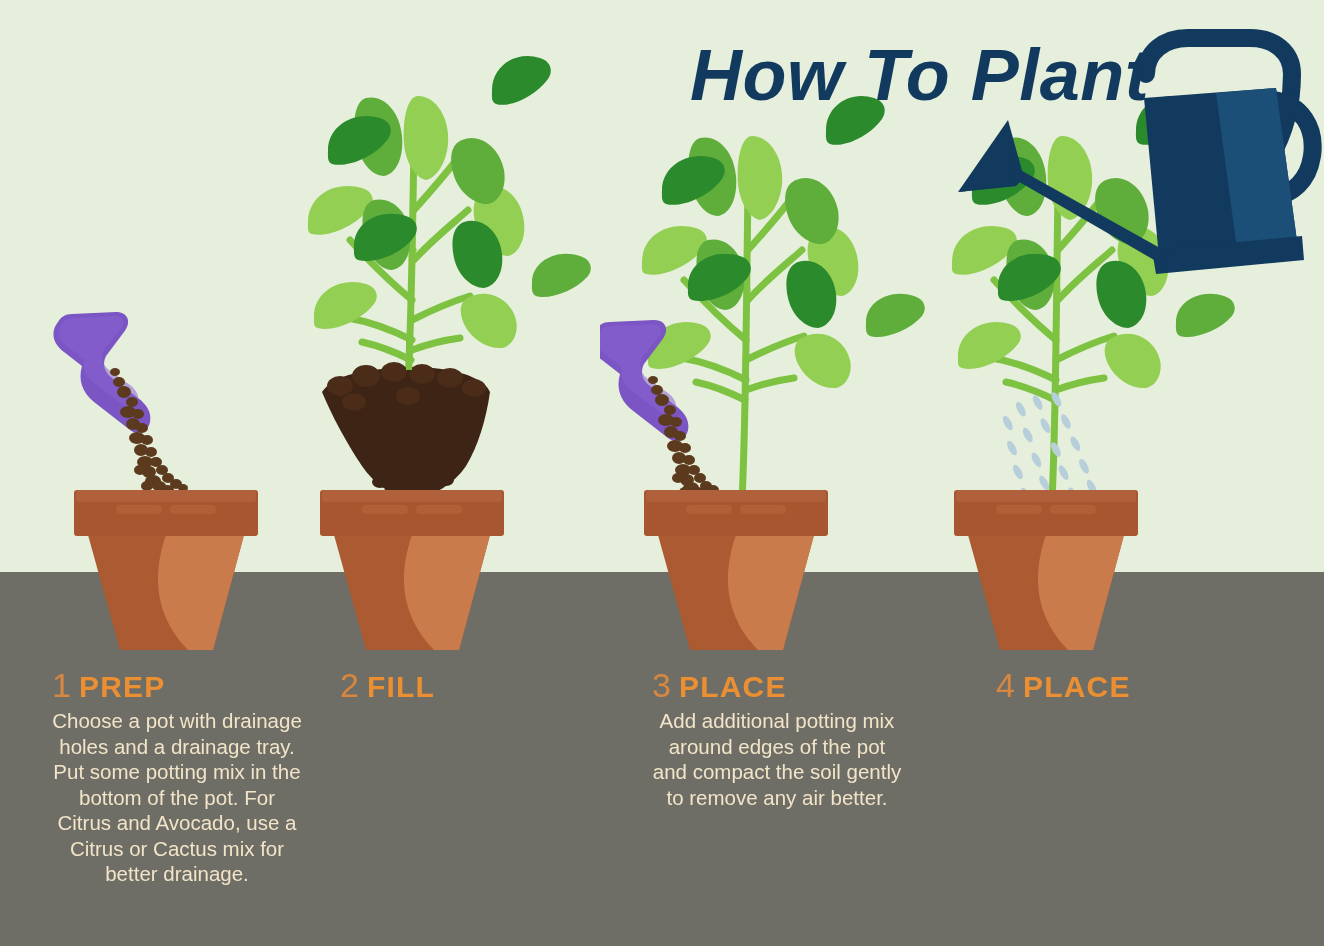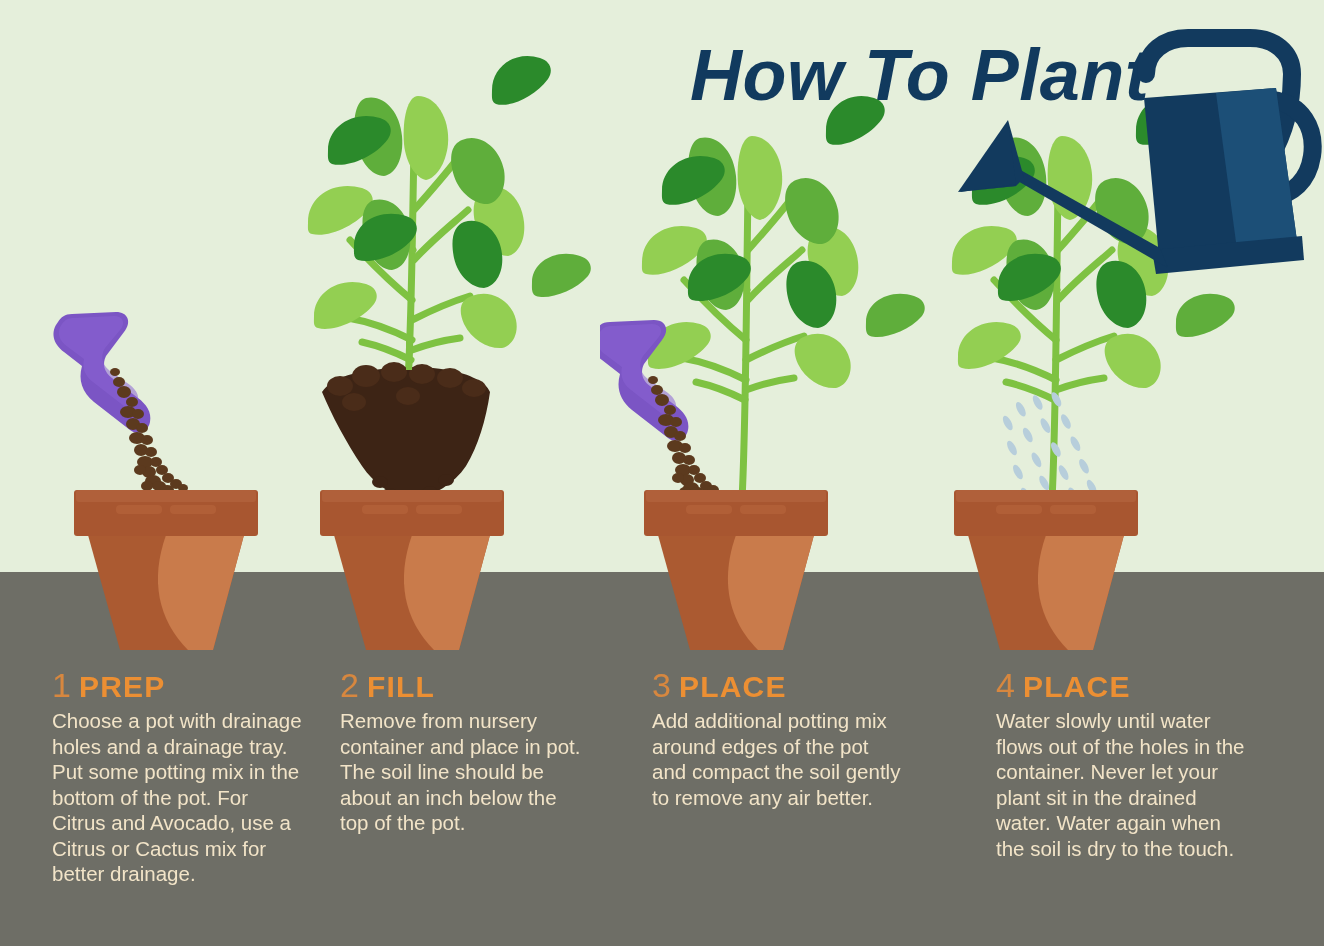--- a/index.html
+++ b/index.html
@@ -71,20 +71,21 @@
     color: #ec8f33;
     letter-spacing: 1.2px;
     margin-left: 8px;
   }
   .step-body {
     font-size: 20.5px;
     line-height: 25.5px;
     color: #f2e4c8;
     margin: 0;
     max-width: 250px;
+    text-align: center;
   }
 </style>
 </head>
 <body>
 
 <div id="canvas">
 
   <div class="sky"></div>
   <div class="ground"></div>
 
@@ -397,30 +398,28 @@
     <div class="step-head">
       <span class="step-num">1</span><span class="step-label">PREP</span>
     </div>
     <p class="step-body">Choose a pot with drainage holes and a drainage tray. Put some potting mix in the bottom of the pot. For Citrus and Avocado, use a Citrus or Cactus mix for better drainage.</p>
   </div>
 
   <div class="step" style="left:340px; top:668px;">
     <div class="step-head">
       <span class="step-num">2</span><span class="step-label">FILL</span>
     </div>
-    <p class="step-body">Remove from nursery container and place in pot.  The soil line should be about an inch below the top of the pot.</p>
   </div>
 
   <div class="step" style="left:652px; top:668px;">
     <div class="step-head">
       <span class="step-num">3</span><span class="step-label">PLACE</span>
     </div>
     <p class="step-body">Add additional potting mix around edges of the pot and compact the soil gently to remove any air better.</p>
   </div>
 
   <div class="step" style="left:996px; top:668px;">
     <div class="step-head">
       <span class="step-num">4</span><span class="step-label">PLACE</span>
     </div>
-    <p class="step-body">Water slowly until water flows out of the holes in the container.  Never let your plant sit in the drained water.  Water again when the soil is dry to the touch.</p>
   </div>
 
 </div>
 
 </body></html>

